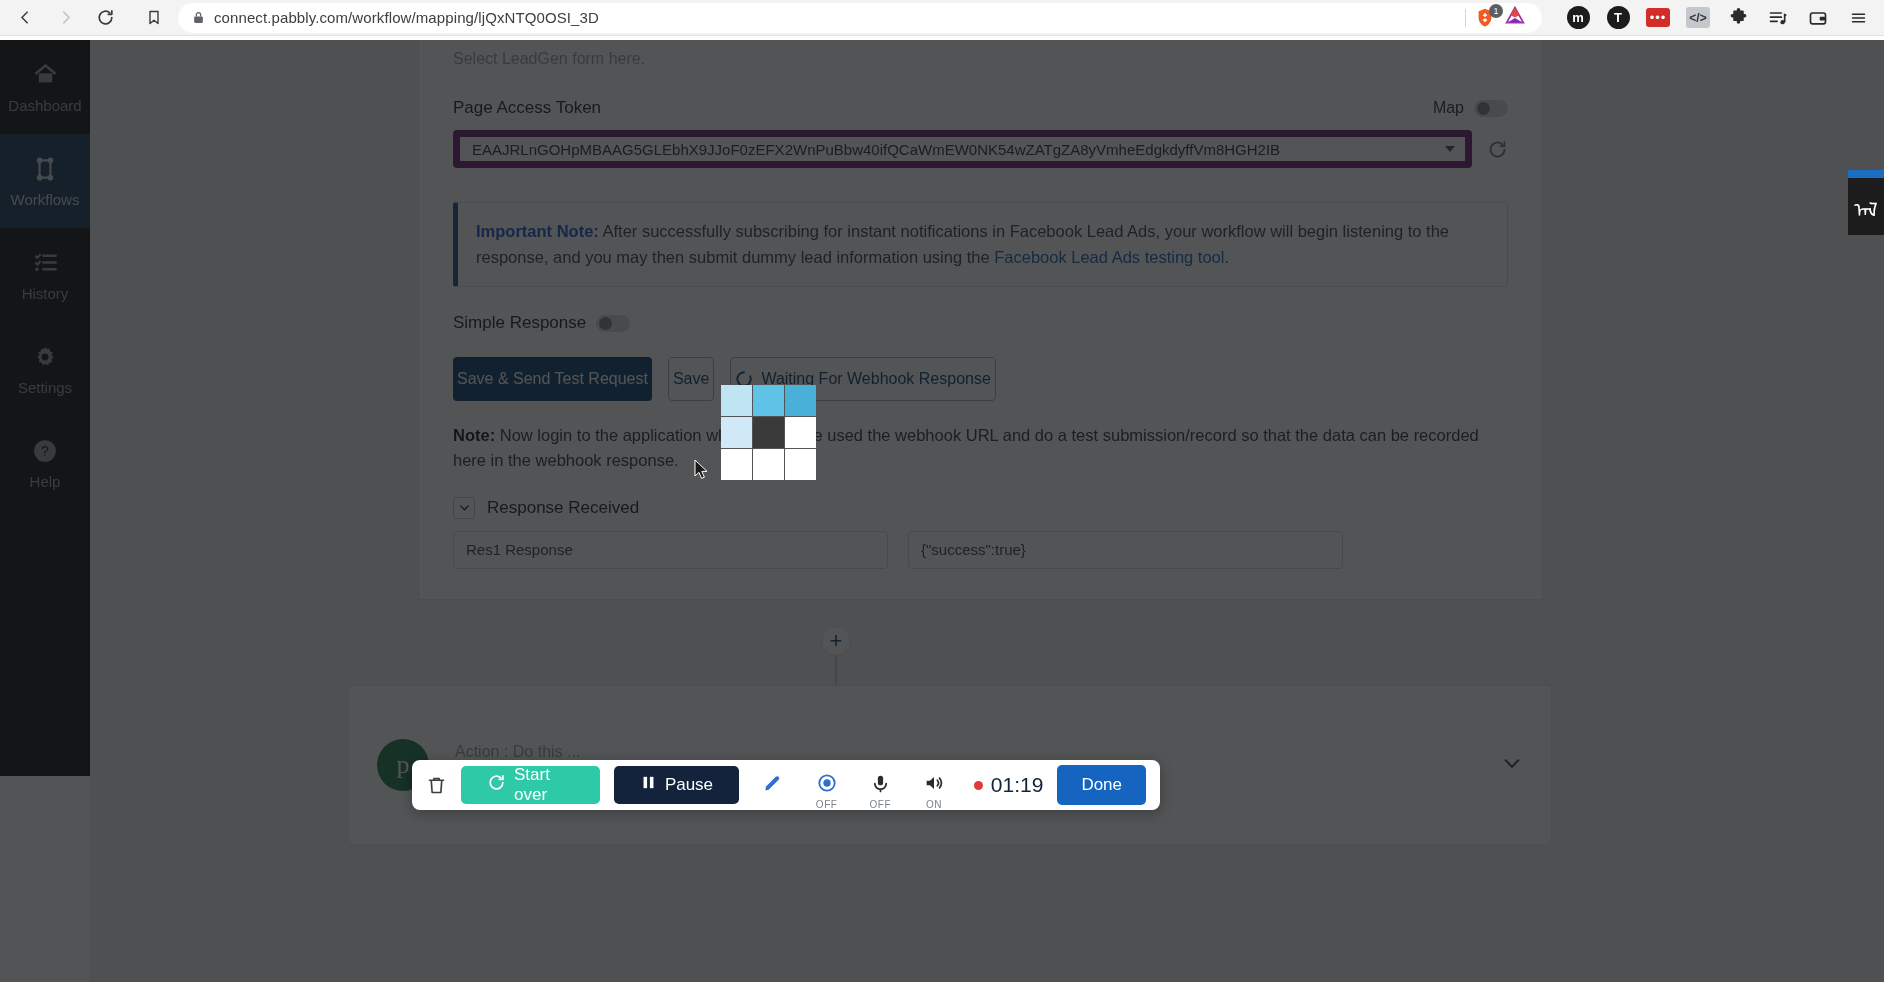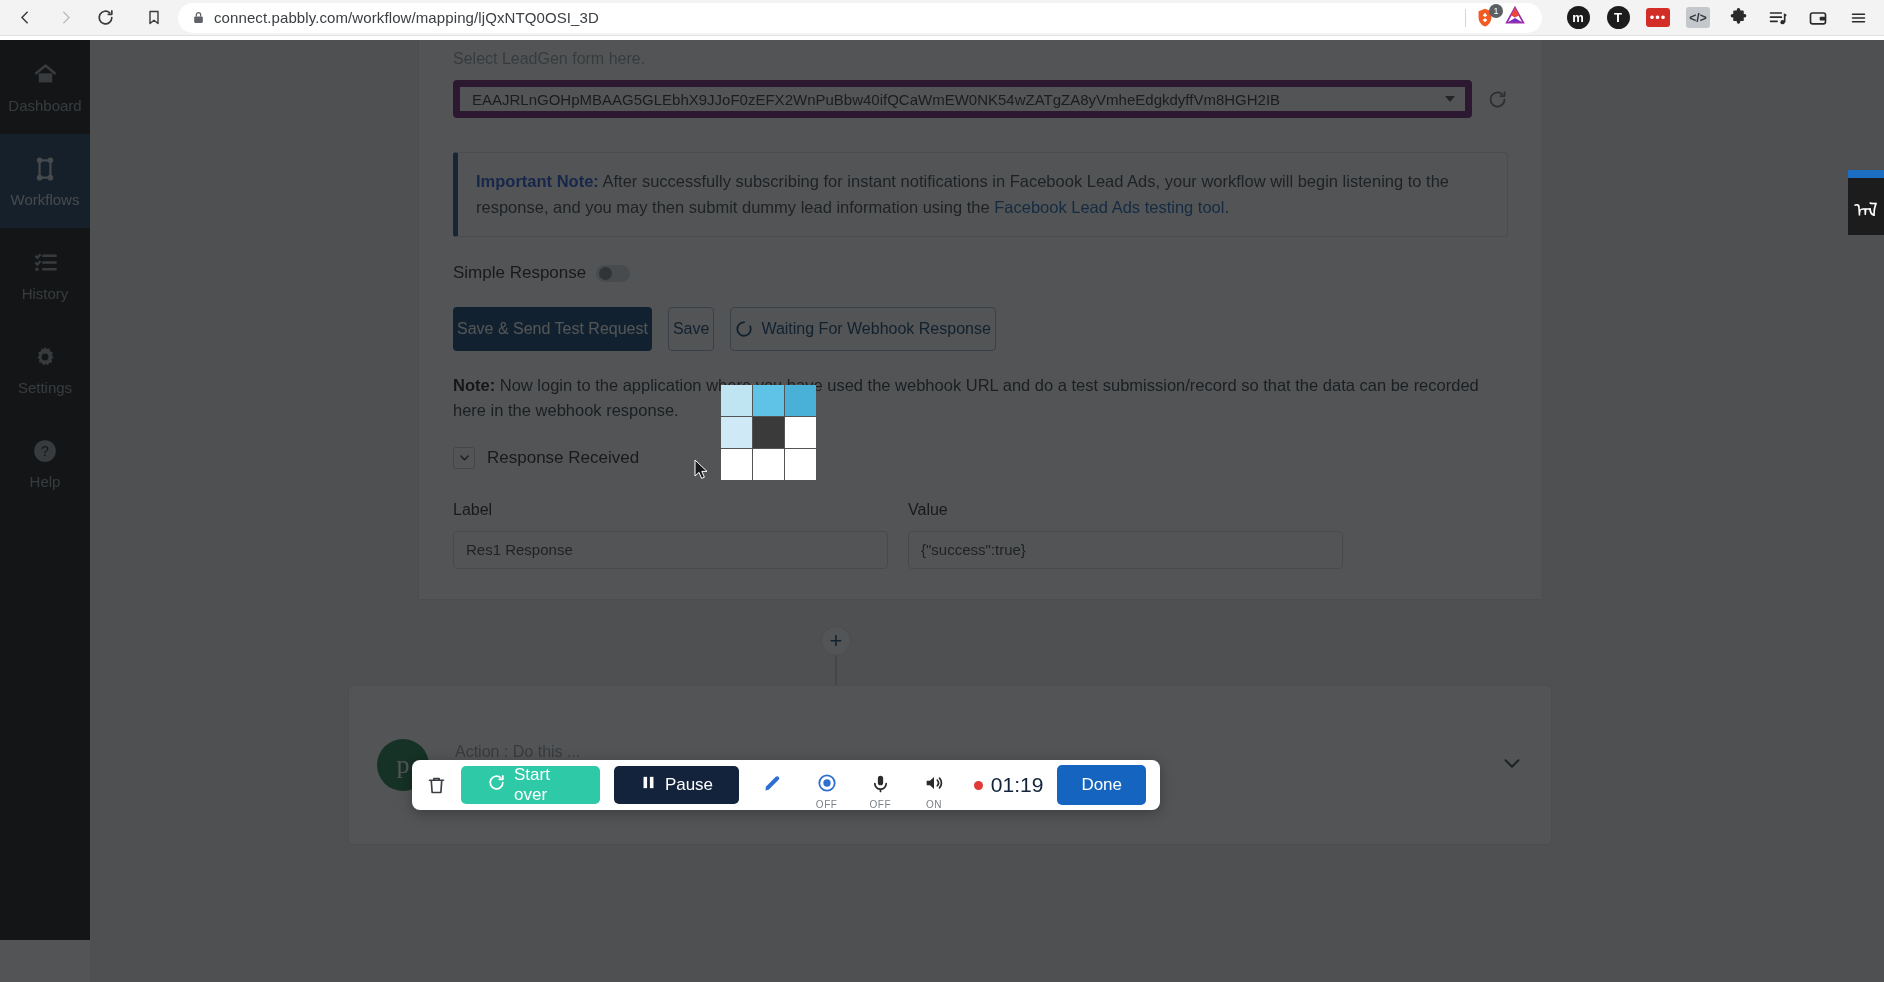--- a/index.html
+++ b/index.html
@@ -69,21 +69,21 @@
     position: absolute; top: 40px; left: 0; width: 1884px; height: 942px;
     background: #ffffff; overflow: hidden;
   }
   .dim {
     position: absolute; top: 40px; left: 0; width: 1884px; height: 942px;
     background: rgba(22,24,26,0.74); pointer-events: none; z-index: 40;
   }
 
   
   .sidebar {
-    position: absolute; left: 0; top: 0; width: 90px; height: 900px;
+    position: absolute; left: 0; top: 0; width: 90px; height: 736px;
     background: #0d0d0d; color: #a9adb3; z-index: 5;
   }
   .side-item {
     height: 94px; display: flex; flex-direction: column; align-items: center;
     justify-content: center; gap: 8px; font-size: 15px; color: #9aa0a6;
   }
   .side-item.active { background: #16365c; color: #cfd6de; }
   .side-ico { width: 28px; height: 28px; display: flex; align-items: center; justify-content: center; }
 
   
@@ -394,20 +394,29 @@
       </span>
       <span>Help</span>
     </div>
   </div>
 
   <div class="canvas">
 
     <div class="card">
       <div class="hint">Select LeadGen form here.</div>
 
+      <div class="row-between" style="margin-top:30px;">
+        <div class="field-label" style="margin-top:0;">Page Access Token</div>
+        <div style="display:flex;align-items:center;">
+          <span class="map-label">Map</span>
+          <span class="toggle">
+              <i></i>
+            </span>
+        </div>
+      </div>
 
       <div class="select-wrap">
         <div class="select-box">
           <span>EAAJRLnGOHpMBAAG5GLEbhX9JJoF0zEFX2WnPuBbw40ifQCaWmEW0NK54wZATgZA8yVmheEdgkdyffVm8HGH2IB</span>
           <span class="caret"></span>
         </div>
         <span class="refresh-ico">
           <svg width="21" height="21" viewBox="0 0 24 24">
             <path d="M20 12a8 8 0 1 1-2.6-5.9" fill="none" stroke="currentColor" stroke-width="2" stroke-linecap="round"></path>
             <path d="M20 3.5V8h-4.6" fill="none" stroke="currentColor" stroke-width="2" stroke-linecap="round" stroke-linejoin="round"></path>
@@ -445,24 +454,20 @@
 
       <div class="resp-received">
         <span class="chev-box">
           <svg width="13" height="13" viewBox="0 0 24 24">
             <path d="M5 9l7 7 7-7" fill="none" stroke="currentColor" stroke-width="2.6" stroke-linecap="round" stroke-linejoin="round"></path>
           </svg>
         </span>
         <span class="resp-text">Response Received</span>
       </div>
 
-      <div class="lv-head">
-        <div style="width:455px;">Label</div>
-        <div>Value</div>
-      </div>
       <div class="lv-row">
         <div class="lv-input" style="width:435px;">Res1 Response</div>
         <div class="lv-input" style="width:435px;">{"success":true}</div>
       </div>
     </div>
 
     <div class="connector"></div>
     <div class="plus-node">+</div>
 
     <div class="action-card">

